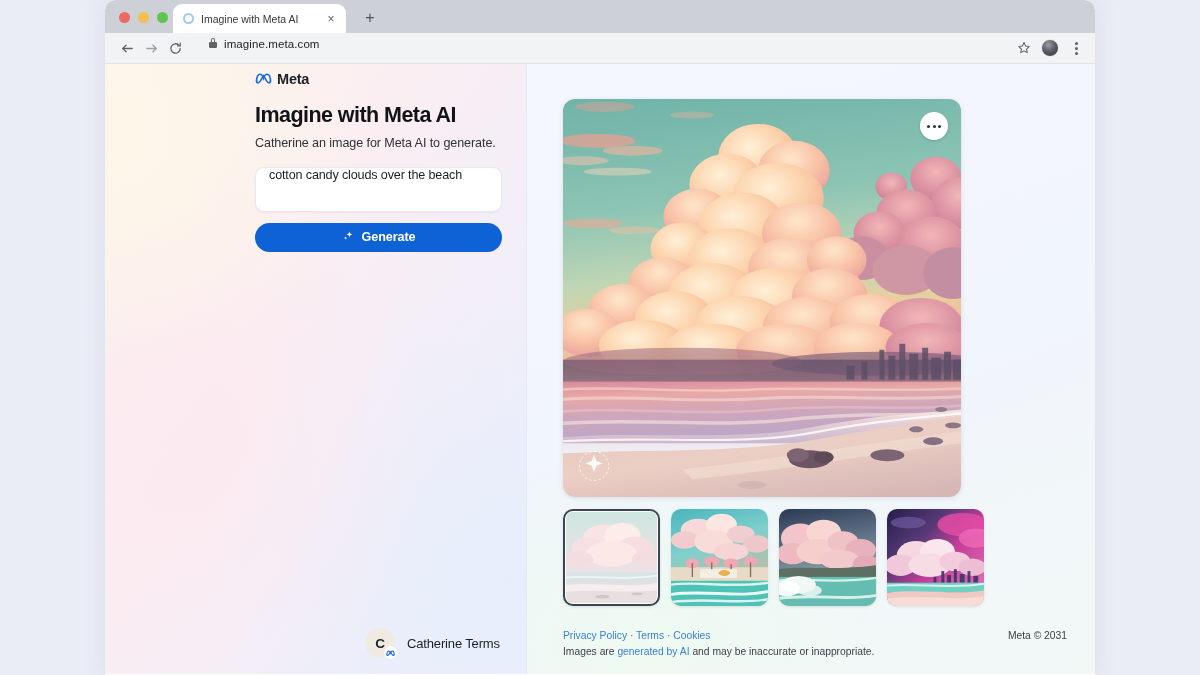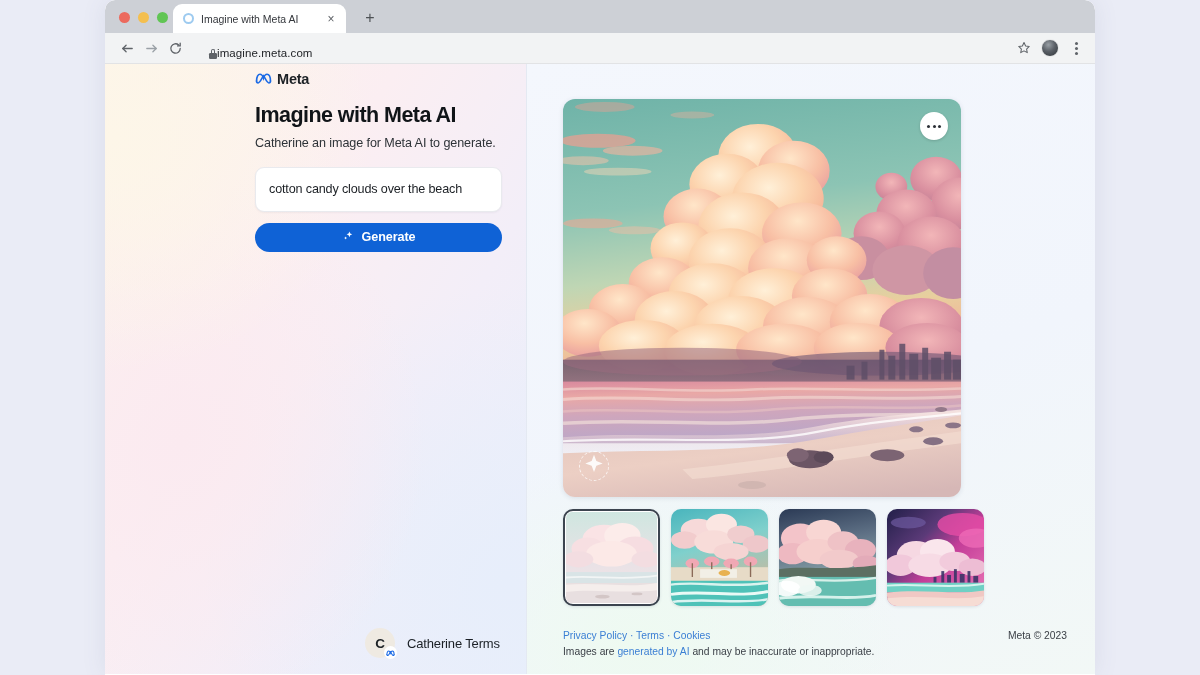--- a/index.html
+++ b/index.html
@@ -81,21 +81,21 @@
   }
   .nav-btn {
     width: 24px; height: 24px;
     display: flex; align-items: center; justify-content: center;
     color: #5f6368;
   }
   .nav-btn svg { display: block; }
   .omnibox {
     flex: 1 1 auto;
     height: 21px; margin-left: 10px; margin-right: 10px;
-    display: flex; align-items: flex-end; 
+    display: flex; align-items: flex-start; gap: 7px;
     padding-left: 12px;
   }
   .lock-icon { width: 8px; height: 10px; position: relative; flex: 0 0 8px; }
   .lock-icon .body {
     position: absolute; bottom: 0; left: 0;
     width: 8px; height: 6px; background: #5f6368; border-radius: 1.3px;
   }
   .lock-icon .shackle {
     position: absolute; top: 0; left: 1.7px;
     width: 4.6px; height: 5px;
@@ -144,21 +144,21 @@
     letter-spacing: -0.55px; line-height: 1.2; margin-bottom: 7px;
   }
   .page-subtitle {
     font-size: 12.6px; color: #2e3338; letter-spacing: -0.1px; margin-bottom: 17px;
   }
 
   .prompt-box {
     width: 247px; height: 45px;
     background: #ffffff; border: 1px solid #e9eaee;
     border-radius: 9px;
-    display: flex; align-items: center; padding: 0 13px;
+    display: flex; padding: 0 13px;
     box-shadow: 0 1px 2px rgba(30,40,70,0.05);
     margin-bottom: 11px;
   }
   .prompt-text { font-size: 12.6px; color: #1b1f24; letter-spacing: -0.15px; }
 
   .generate-btn {
     width: 247px; height: 29px;
     background: #0f62d6;
     border-radius: 15px;
     display: flex; align-items: center; justify-content: center; gap: 7px;
@@ -668,18 +668,18 @@
 
       <div class="footer">
         <div class="footer-left">
           <div>
             <a href="#">Privacy Policy</a><span class="footer-sep"> · </span><a href="#">Terms</a><span class="footer-sep"> · </span><a href="#">Cookies</a>
           </div>
           <div>
             <span>Images are </span><a href="#">generated by AI</a><span> and may be inaccurate or inappropriate.</span>
           </div>
         </div>
-        <div class="footer-right">Meta © 2023</div>
+        <div class="footer-right">Meta © 2031</div>
       </div>
 
     </div>
   </div>
 </div>
 
 </body></html>

